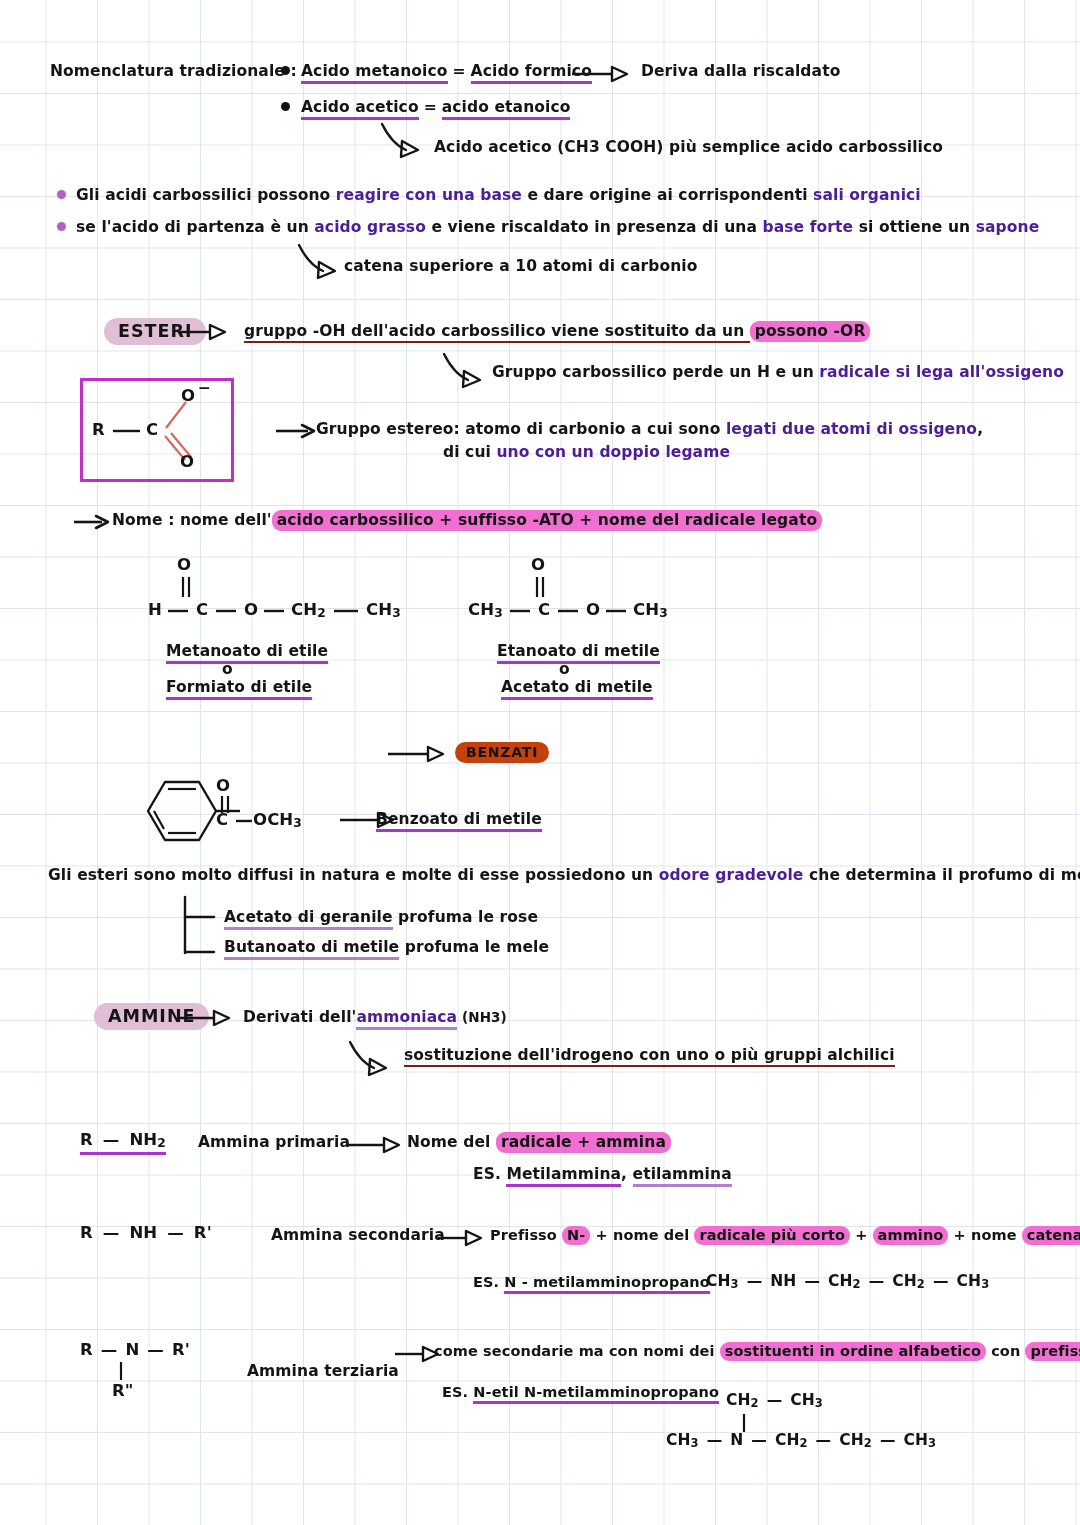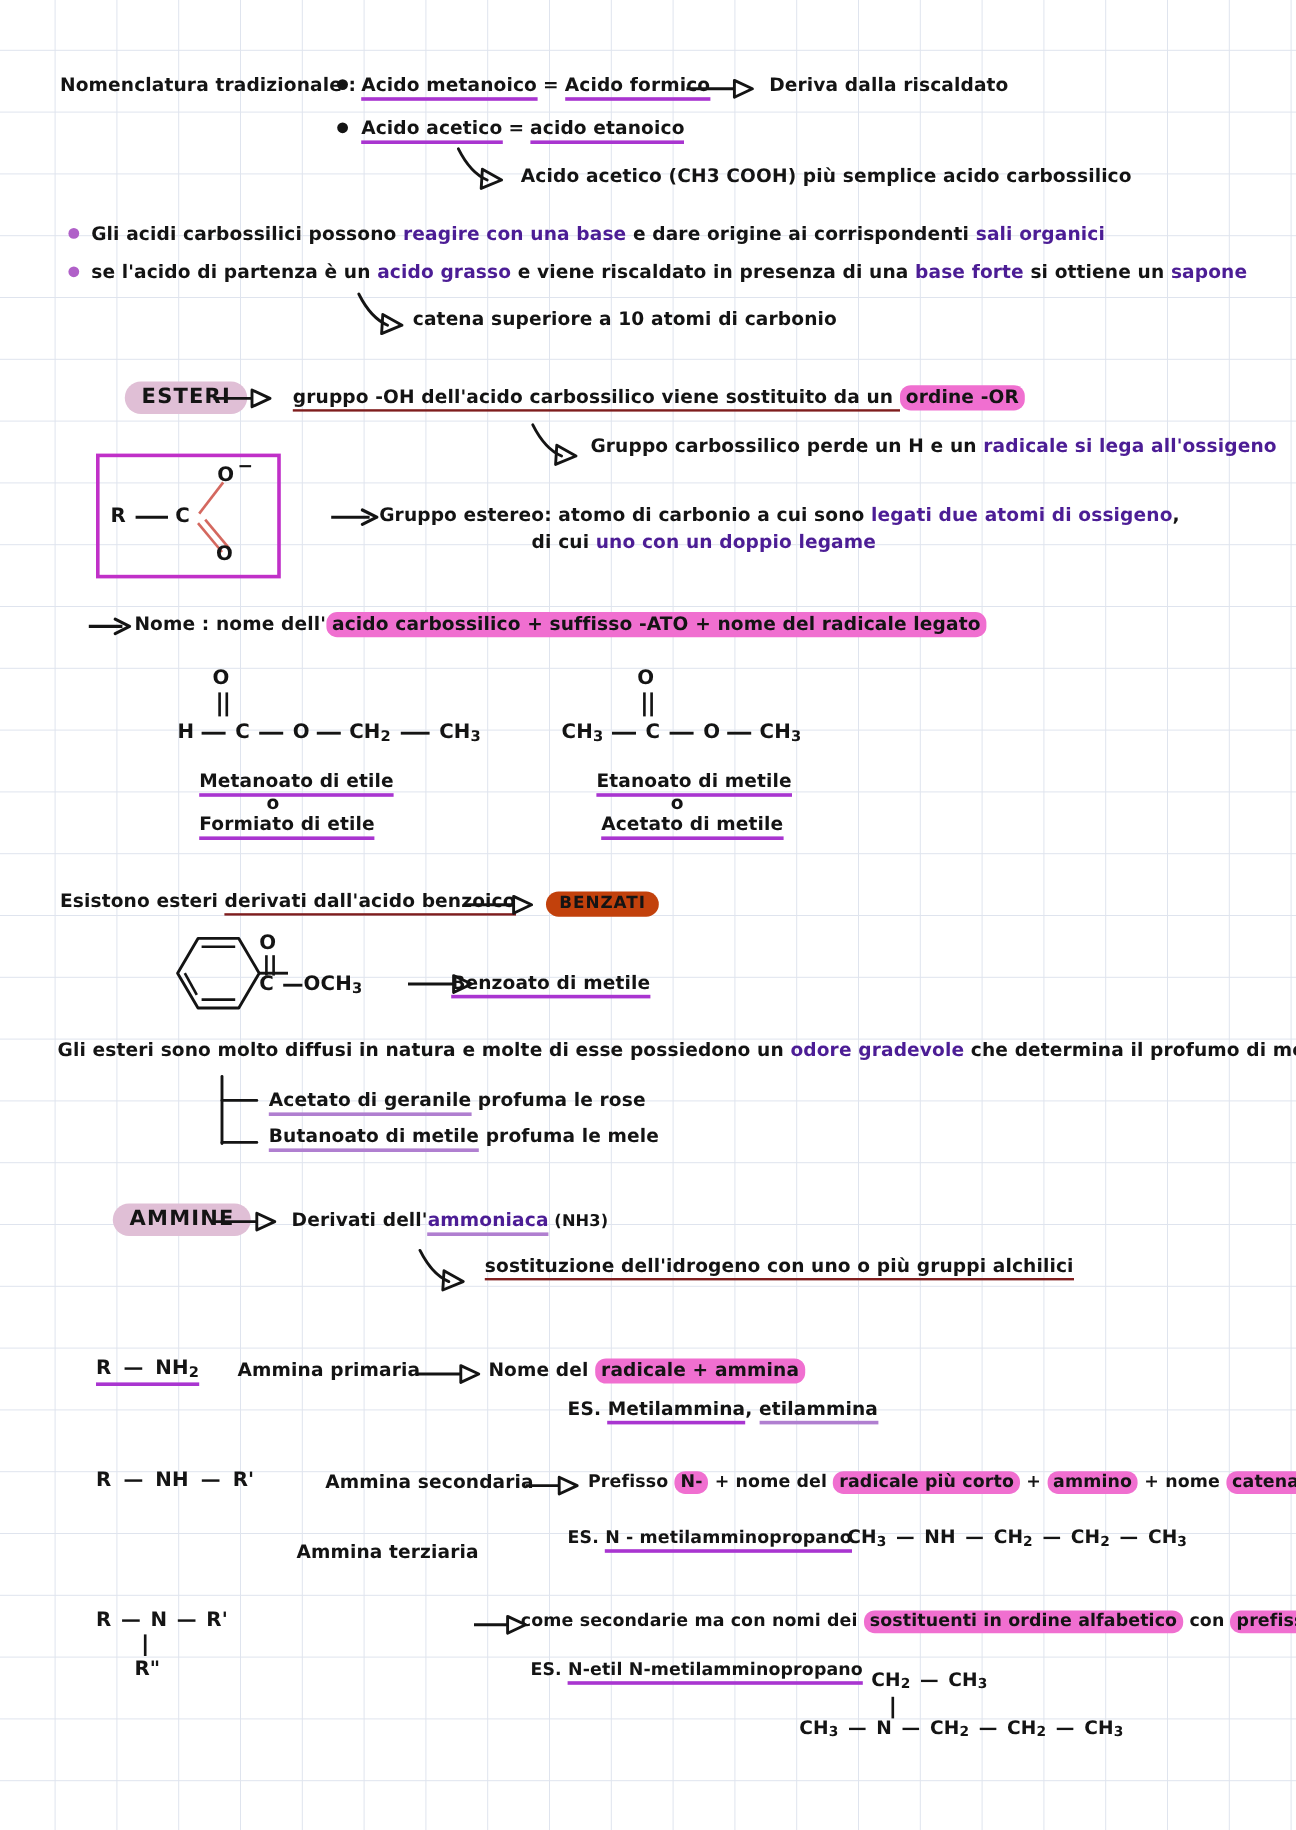--- a/index.html
+++ b/index.html
@@ -98,21 +98,21 @@
   <div class="t sz17" style="left:104px;top:318px;">
     <span class="badge">ESTERI</span>
   </div>
 
   <svg style="left:178px;top:322px;width:60px;height:20px;">
     <line x1="0" y1="10" x2="32" y2="10" stroke="#141414" stroke-width="2.4"></line>
     <polygon points="32,3 47,10 32,17" fill="none" stroke="#141414" stroke-width="2.4" stroke-linejoin="round"></polygon>
   </svg>
 
   <div class="t sz15" style="left:244px;top:322px;">
-    <span class="ul-blk">gruppo -OH dell'acido carbossilico viene sostituito da un </span><span class="hl">ordine -OR</span>
+    <span class="ul-blk">gruppo -OH dell'acido carbossilico viene sostituito da un </span><span class="hl">possono -OR</span>
   </div>
 
   <svg style="left:442px;top:352px;width:60px;height:36px;">
     <path d="M2,2 Q12,22 26,28" stroke="#141414" stroke-width="2.4" fill="none" stroke-linecap="round"></path>
     <polygon points="22,19 38,28 21,35" fill="none" stroke="#141414" stroke-width="2.4" stroke-linejoin="round"></polygon>
   </svg>
   <div class="t sz15" style="left:492px;top:363px;">
     <span>Gruppo carbossilico perde un H e un </span><span class="pur">radicale si lega all'ossigeno</span>
   </div>
 
@@ -195,23 +195,20 @@
   <div class="t sz16" style="left:586px;top:600px;">O</div>
   <svg style="left:604px;top:608px;width:30px;height:8px;">
       <line x1="2" y1="3" x2="22" y2="3" stroke="#141414" stroke-width="2.4"></line>
     </svg>
   <div class="t sz16" style="left:633px;top:600px;">CH<span class="sub">3</span></div>
 
   <div class="t sz15" style="left:497px;top:642px;"><span class="ul">Etanoato di metile</span></div>
   <div class="t sz15" style="left:559px;top:660px;">o</div>
   <div class="t sz15" style="left:501px;top:678px;"><span class="ul">Acetato di metile</span></div>
 
-  <div class="t sz15" style="left:50px;top:742px;">
-    <span>Esistono esteri </span><span class="ul-blk">derivati dall'acido benzoico</span>
-  </div>
   <svg style="left:388px;top:744px;width:70px;height:20px;">
     <line x1="0" y1="10" x2="40" y2="10" stroke="#141414" stroke-width="2.4"></line>
     <polygon points="40,3 55,10 40,17" fill="none" stroke="#141414" stroke-width="2.4" stroke-linejoin="round"></polygon>
   </svg>
   <div class="t" style="left:455px;top:742px;">
     <span class="badge-sm">BENZATI</span>
   </div>
 
   <svg style="left:140px;top:779px;width:170px;height:64px;">
     <polygon points="8,32 25,3 59,3 76,32 59,61 25,61" fill="none" stroke="#141414" stroke-width="2.4" stroke-linejoin="round"></polygon>
@@ -311,21 +308,21 @@
   </div>
 
   <div class="t sz16" style="left:80px;top:1340px;">
     <span>R</span><span style="padding:0 8px;">—</span><span>N</span><span style="padding:0 8px;">—</span><span>R'</span>
   </div>
   <svg style="left:117px;top:1360px;width:12px;height:24px;">
     <line x1="4" y1="2" x2="4" y2="20" stroke="#141414" stroke-width="2.2"></line>
   </svg>
   <div class="t sz16" style="left:112px;top:1381px;">R"</div>
 
-  <div class="t sz15" style="left:247px;top:1284px;text-align:center;">Ammina terziaria</div>
+  <div class="t sz15" style="left:247px;top:1362px;text-align:center;">Ammina terziaria</div>
   <svg style="left:395px;top:1344px;width:56px;height:20px;">
     <line x1="0" y1="10" x2="28" y2="10" stroke="#141414" stroke-width="2.4"></line>
     <polygon points="28,3 43,10 28,17" fill="none" stroke="#141414" stroke-width="2.4" stroke-linejoin="round"></polygon>
   </svg>
   <div class="t sz14" style="left:434px;top:1343px;">
     <span>come secondarie ma con nomi dei </span><span class="hl">sostituenti in ordine alfabetico</span><span> con </span><span class="hl">prefisso N-</span>
   </div>
 
   <div class="t sz14" style="left:442px;top:1384px;">
     <span>ES. </span><span class="ul">N-etil N-metilamminopropano</span>

